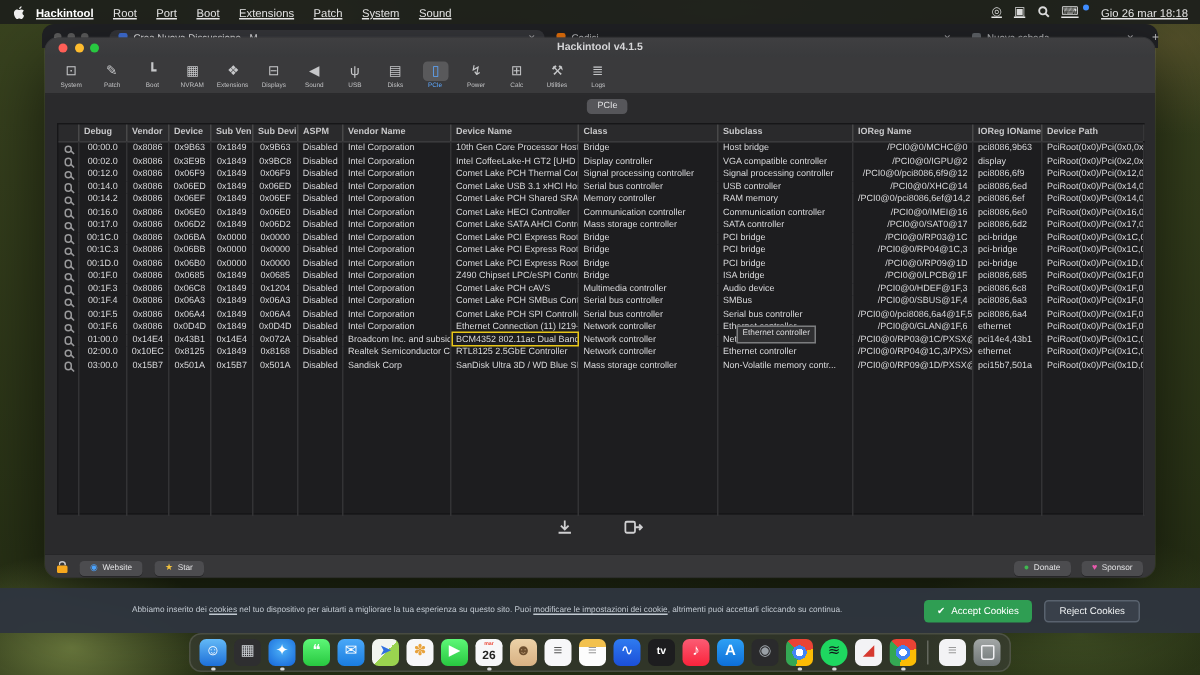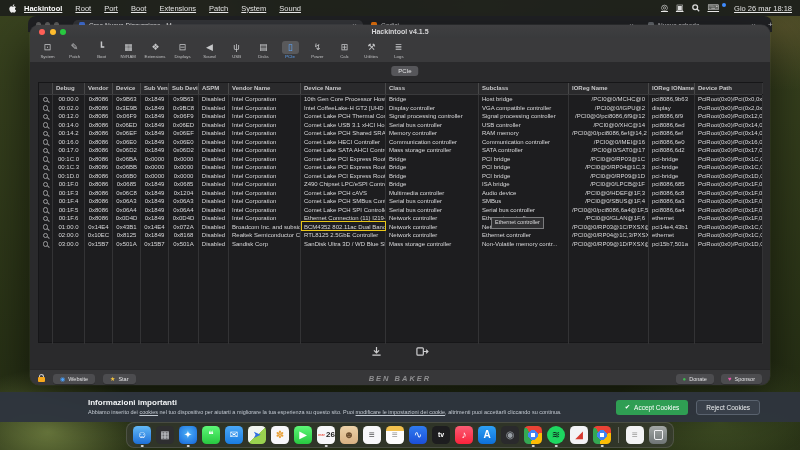--- a/index.html
+++ b/index.html
@@ -119,21 +119,21 @@
   .dicon .dot{position:absolute;bottom:-3px;left:50%;transform:translateX(-50%);width:2.5px;height:2.5px;border-radius:50%;background:#d7d7d7;}
   .dsep{width:1px;height:16px;background:rgba(255,255,255,.25);margin:0 2px;}
   .i-finder{background:linear-gradient(180deg,#63b9f7,#1d6fd8);}
   .i-launchpad{background:#2e2e30;}
   .i-safari{background:radial-gradient(circle at 50% 40%,#4cb1f8,#1565d8);}
   .i-messages{background:linear-gradient(#5df777,#28c840);}
   .i-mail{background:linear-gradient(#4aa8f8,#1a7de0);}
   .i-maps{background:linear-gradient(135deg,#f2f5ef 0 50%,#9ad34f 50% 100%);}
   .i-photos{background:#f7f7f9;}
   .i-facetime{background:linear-gradient(#5df777,#28c840);}
-  .i-calendar{background:#f7f7f9;flex-direction:row;}
+  .i-calendar{background:#f7f7f9;flex-direction:column;}
   .i-calendar .cbar{width:100%;height:4px;background:#f7f7f9;border-radius:4.5px 4.5px 0 0;
     color:#ec4d3d;font-size:3.5px;line-height:4px;text-align:center;font-weight:bold;}
   .i-calendar .cday{font-size:8px;line-height:12px;color:#222;font-weight:bold;}
   .i-contacts{background:linear-gradient(#ecd2a8,#d8b183);}
   .i-reminders{background:#f7f7f9;}
   .i-notes{background:linear-gradient(#f2c14e 0 30%,#fdfdfd 30%);}
   .i-activity{background:linear-gradient(#2f7bf0,#1b4fd8);}
   .i-appletv{background:#1d1d1f;}
   .i-appletv .dtxt{color:#fff;font-size:7px;font-weight:bold;}
   .i-music{background:linear-gradient(#fb5c74,#fa233b);}
@@ -652,37 +652,35 @@
     <div class="wfooter">
       <span class="lock"></span>
       <span class="fbtn">
         <span class="gi" style="color:#4aa3ff">◉</span>
         <span>Website</span>
       </span>
       <span class="fbtn">
         <span class="gi" style="color:#f2c23e">★</span>
         <span>Star</span>
       </span>
-      <span class="wm">BEN BAKER</span>
       <span class="fright">
         <span class="fbtn">
           <span class="gi" style="color:#3fb950">●</span>
           <span>Donate</span>
         </span>
         <span class="fbtn">
           <span class="gi" style="color:#e85aad">♥</span>
           <span>Sponsor</span>
         </span>
       </span>
     </div>
   </div>
 
   <div class="cookiebar">
     <div class="cbtext">
-      <div class="cbtitle">Informazioni importanti</div>
       <div class="cbbody">
         <span>Abbiamo inserito dei </span><u>cookies</u><span> nel tuo dispositivo per aiutarti a migliorare la tua esperienza su questo sito. Puoi </span><u>modificare le impostazioni dei cookie</u><span>, altrimenti puoi accettarli cliccando su continua.</span>
       </div>
     </div>
     <span class="cbbtn cbaccept">
       <span>✔</span>
       <span>Accept Cookies</span>
     </span>
     <span class="cbbtn cbreject">Reject Cookies</span>
   </div>

